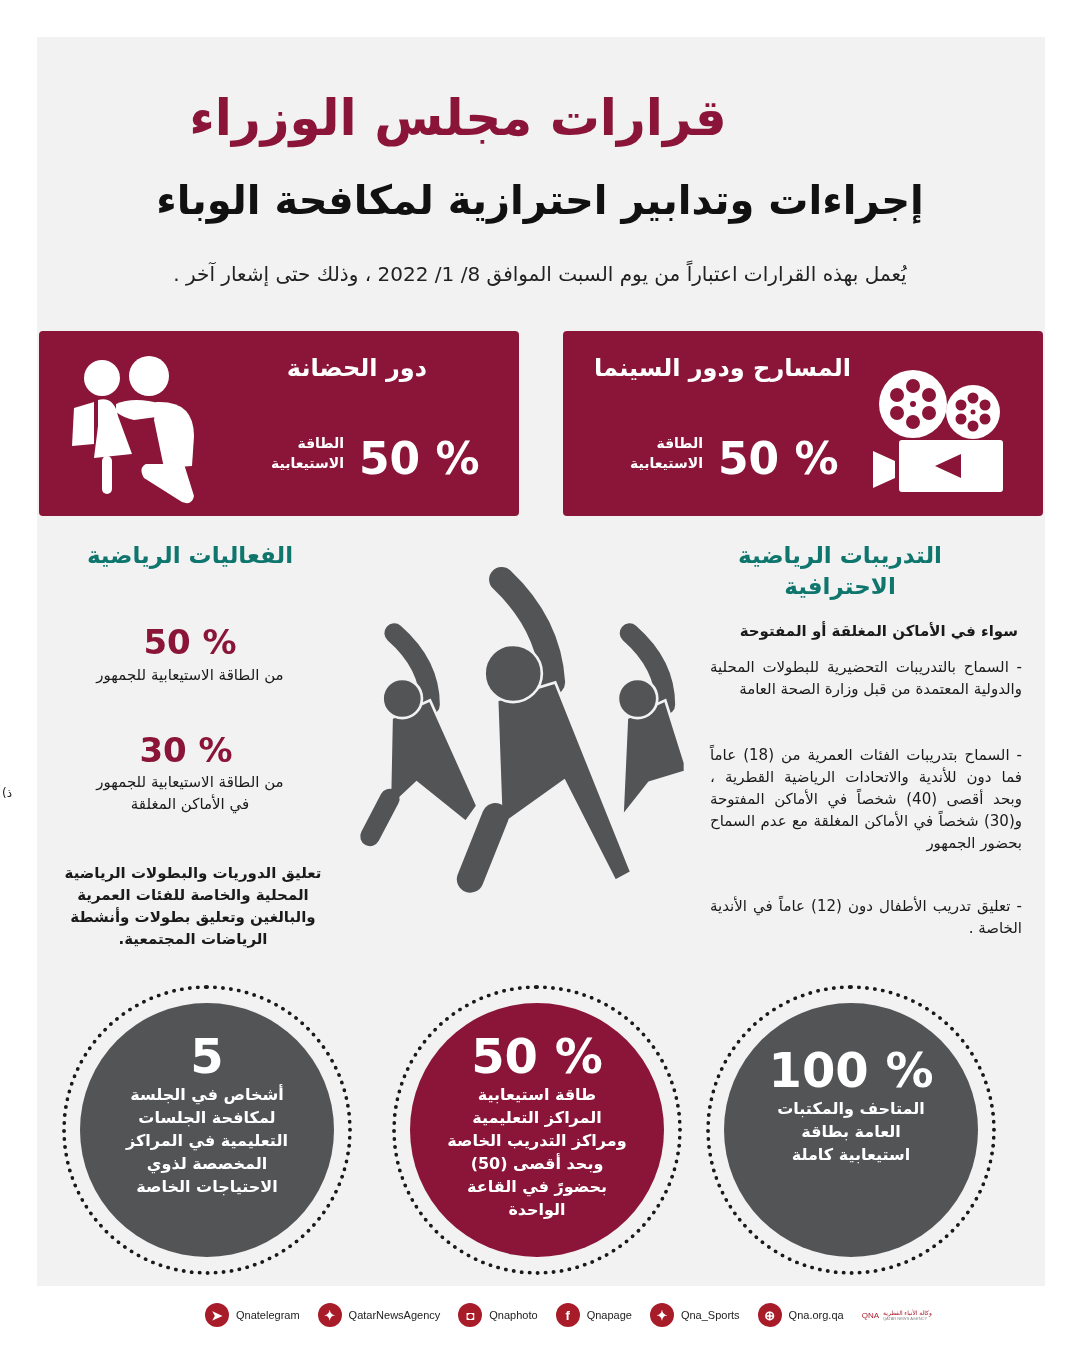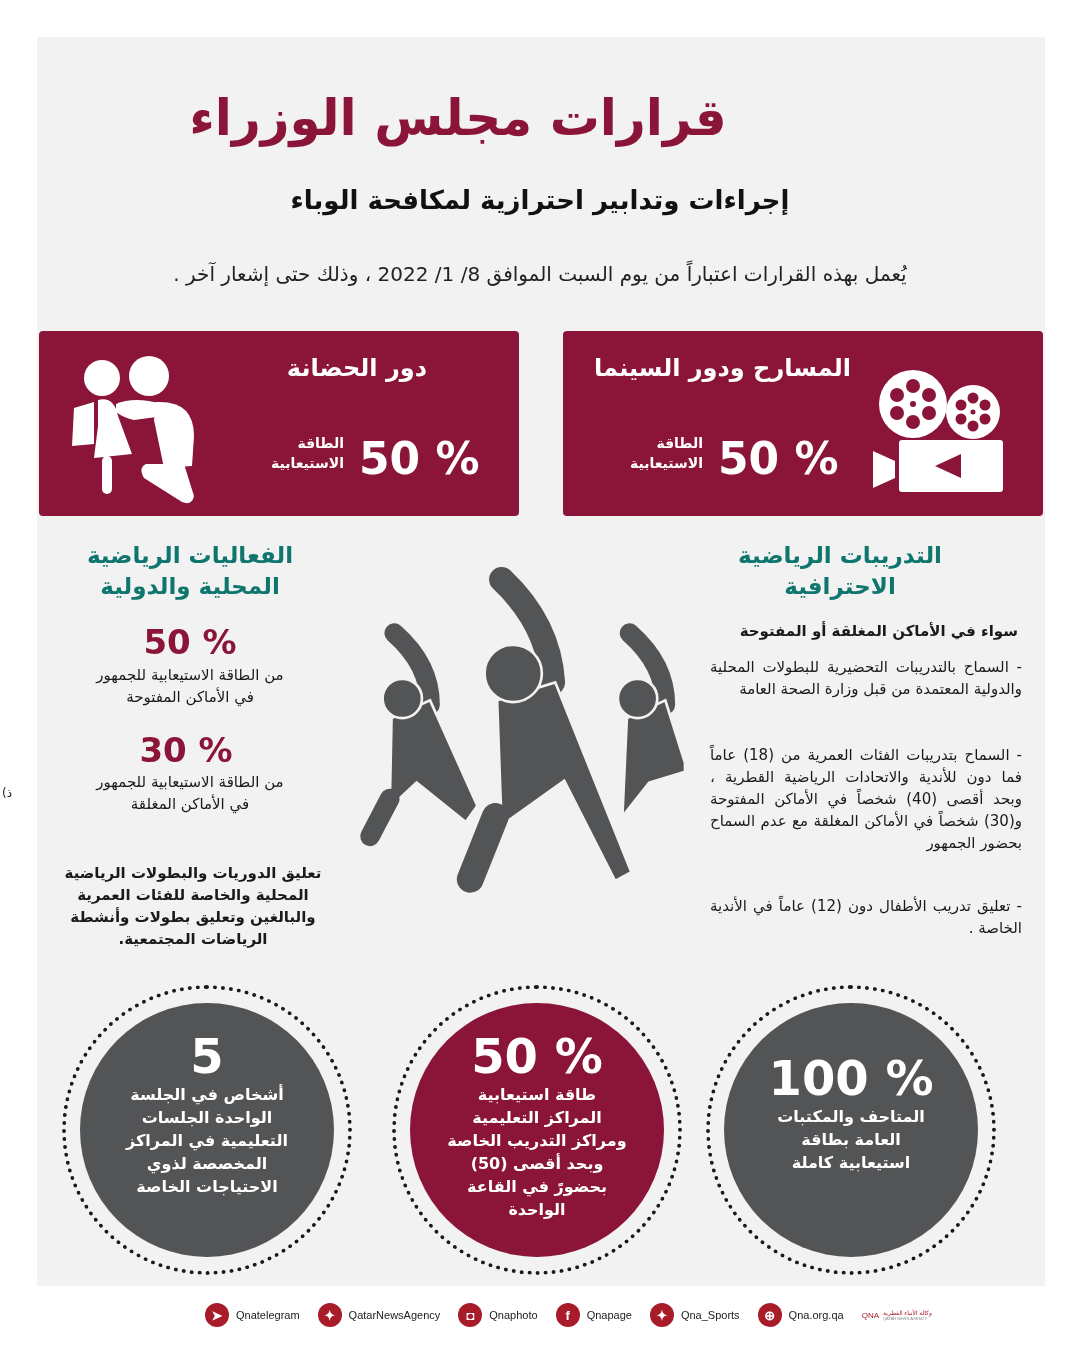--- a/index.html
+++ b/index.html
@@ -2,21 +2,21 @@
 <html><head>
 <meta charset="utf-8">
 <style>
   * { box-sizing: border-box; margin: 0; padding: 0; }
   html, body { width: 1080px; height: 1350px; background: #ffffff; overflow: hidden; }
   body { position: relative; font-family: "DejaVu Sans", sans-serif; color: #1a1a1a; }
   .panel { position: absolute; left: 37px; top: 37px; width: 1008px; height: 1249px; background: #f2f2f2; }
   .abs { position: absolute; }
   .rtl { direction: rtl; unicode-bidi: isolate; }
   .title { left: 0; width: 916px; top: 88px; text-align: center; color: #8a1538; font-weight: bold; font-size: 50px; line-height: 60px; }
-  .subtitle { left: 0; width: 1080px; top: 176px; text-align: center; color: #111; font-weight: bold; font-size: 26px; line-height: 48px; }
+  .subtitle { left: 0; width: 1080px; top: 176px; text-align: center; color: #111; font-weight: bold; font-size: 40px; line-height: 48px; }
   .intro { left: 90px; width: 900px; top: 258px; text-align: center; color: #222; font-size: 20px; line-height: 32px; }
   .card { background: #8a1538; border-radius: 4px; color: #fff; }
   .card-title { font-weight: bold; font-size: 24px; line-height: 30px; }
   .card-value { font-weight: bold; font-size: 44px; line-height: 50px; }
   .card-cap { font-weight: bold; font-size: 14px; line-height: 20px; text-align: right; }
   .sec-title { font-weight: bold; font-size: 23px; line-height: 31px; text-align: center; color: #0f766e; }
   .body-text { font-size: 15px; line-height: 22px; color: #1a1a1a; text-align: justify; text-align-last: right; }
   .bold-text { font-weight: bold; font-size: 15px; line-height: 22px; color: #1a1a1a; text-align: center; }
   .stat { font-weight: bold; font-size: 34px; line-height: 40px; color: #8a1538; text-align: center; }
   .stat-cap { font-size: 15px; line-height: 22px; text-align: center; color: #1a1a1a; }
@@ -92,26 +92,24 @@
       <rect x="48" y="100" width="10" height="38" rx="5"></rect>
       <path d="M62 48 Q80 40 108 48 Q118 52 110 60 L80 64 Q70 62 62 56 Z"></path>
       <path d="M102 46 Q140 44 140 80 L138 110 L110 112 L100 64 Z"></path>
       <path d="M92 108 L130 108 L140 140 Q138 150 128 146 L90 122 Q84 112 92 108 Z"></path>
     </g>
   </svg>
 </div>
 
 <div class="abs sec-title rtl" style="left:50px; top:540px; width:280px;">
   <div>الفعاليات الرياضية</div>
-  <div>المحلية والدولية</div>
 </div>
 <div class="abs stat" style="left:90px; top:622px; width:200px;">50 %</div>
 <div class="abs stat-cap rtl" style="left:50px; top:664px; width:280px;">
   <div>من الطاقة الاستيعابية للجمهور</div>
-  <div>في الأماكن المفتوحة</div>
 </div>
 <div class="abs stat" style="left:86px; top:730px; width:200px;">30 %</div>
 <div class="abs stat-cap rtl" style="left:50px; top:771px; width:280px;">
   <div>من الطاقة الاستيعابية للجمهور</div>
   <div>في الأماكن المغلقة</div>
 </div>
 <div class="abs bold-text rtl" style="left:62px; top:862px; width:262px;">تعليق الدوريات والبطولات الرياضية المحلية والخاصة للفئات العمرية والبالغين وتعليق بطولات وأنشطة الرياضات المجتمعية.</div>
 
 <svg class="abs" style="left:345px; top:555px;" width="340" height="380" viewBox="0 0 380 420">
   <g fill="#535456" stroke="#f2f2f2" stroke-width="3">
@@ -136,21 +134,21 @@
   <div>التدريبات الرياضية</div>
   <div>الاحترافية</div>
 </div>
 <div class="abs rtl" style="left:700px; top:620px; width:318px; font-weight:bold; font-size:15px; line-height:22px; text-align:right;">سواء في الأماكن المغلقة أو المفتوحة</div>
 <div class="abs body-text rtl" style="left:710px; top:656px; width:312px;">- السماح بالتدريبات التحضيرية للبطولات المحلية والدولية المعتمدة من قبل وزارة الصحة العامة</div>
 <div class="abs body-text rtl" style="left:710px; top:744px; width:312px;">- السماح بتدريبات الفئات العمرية من (18) عاماً فما دون للأندية والاتحادات الرياضية القطرية ، وبحد أقصى (40) شخصاً في الأماكن المفتوحة و(30) شخصاً في الأماكن المغلقة مع عدم السماح بحضور الجمهور</div>
 <div class="abs body-text rtl" style="left:710px; top:895px; width:312px;">- تعليق تدريب الأطفال دون (12) عاماً في الأندية الخاصة .</div>
 
 <div class="abs circle-wrap" style="left:706px; top:985px;">
   <div class="circle" style="background:#535456;">
-    <div class="circle-big" style="margin-top:8px;">100 %</div>
+    <div class="circle-big" style="">100 %</div>
     <div class="circle-text rtl">
       <div>المتاحف والمكتبات</div>
       <div>العامة بطاقة</div>
       <div>استيعابية كاملة</div>
     </div>
   </div>
 </div>
 
 <div class="abs circle-wrap" style="left:392px; top:985px;">
   <div class="circle" style="background:#8a1538; padding-top:26px;">
@@ -164,21 +162,21 @@
       <div>الواحدة</div>
     </div>
   </div>
 </div>
 
 <div class="abs circle-wrap" style="left:62px; top:985px;">
   <div class="circle" style="background:#535456; padding-top:26px;">
     <div class="circle-big">5</div>
     <div class="circle-text rtl">
       <div>أشخاص في الجلسة</div>
-      <div>الواحدة الجلسات</div>
+      <div>لمكافحة الجلسات</div>
       <div>التعليمية في المراكز</div>
       <div>المخصصة لذوي</div>
       <div>الاحتياجات الخاصة</div>
     </div>
   </div>
 </div>
 
 <div class="footer">
   <a class="social">
     <span class="social-ico">➤</span>

